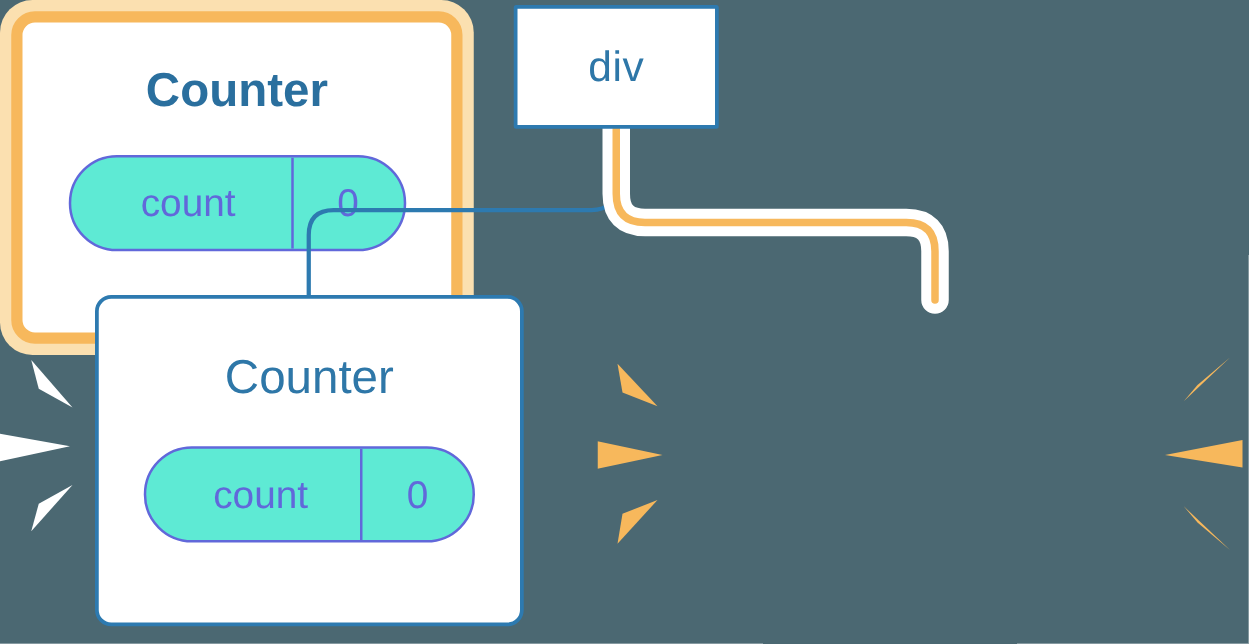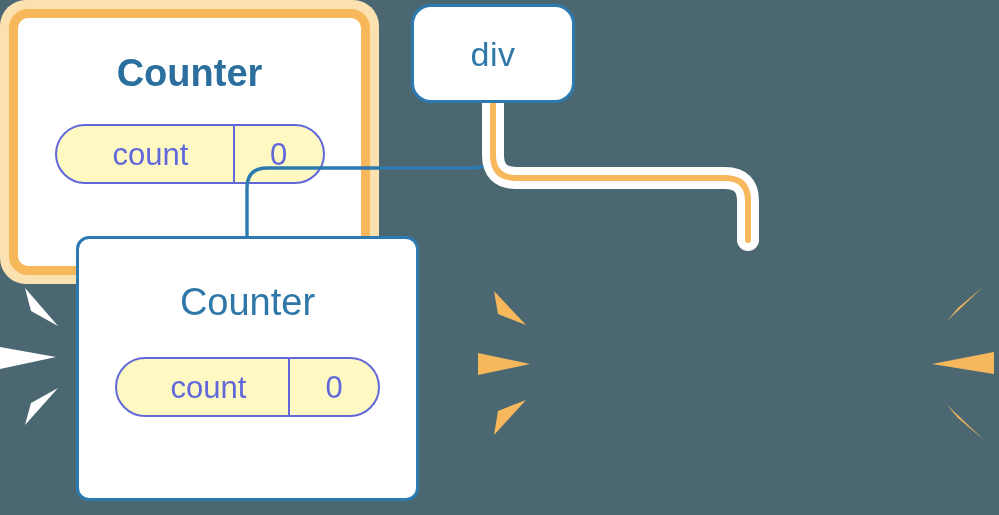--- a/index.html
+++ b/index.html
@@ -31,21 +31,21 @@
     flex-direction: column;
     align-items: center;
     justify-content: center;
   }
 
   
   #node-div {
     left: 411px;  top: 4px;
     width: 164px; height: 99px;
     border: 3px solid #2d7ab0;
-    border-radius: 20px;
+    border-radius: 2px;
   }
   #node-div .node-title {
     font-size: 34px;
     color: #2e77a8;
     letter-spacing: .5px;
   }
 
   
   #node-counter-left {
     left: 76px; top: 236px;
@@ -84,22 +84,22 @@
     white-space: nowrap;
   }
   .node-title.bold { font-weight: bold; color: #2a6f9e; }
 
   
   .pill {
     display: flex;
     align-items: stretch;
     border: 2px solid #6168da;
     border-radius: 999px;
-    height: 60px;
-    background: #fef9c3;
+    height: 77px;
+    background: #5eead4;
     overflow: hidden;
   }
   #node-counter-left .pill  { margin-top: 36px; width: 265px; }
   #node-counter-right .pill { margin-top: 32px; width: 270px; }
 
   .pill-key, .pill-val {
     display: flex;
     align-items: center;
     justify-content: center;
     color: #6168da;

